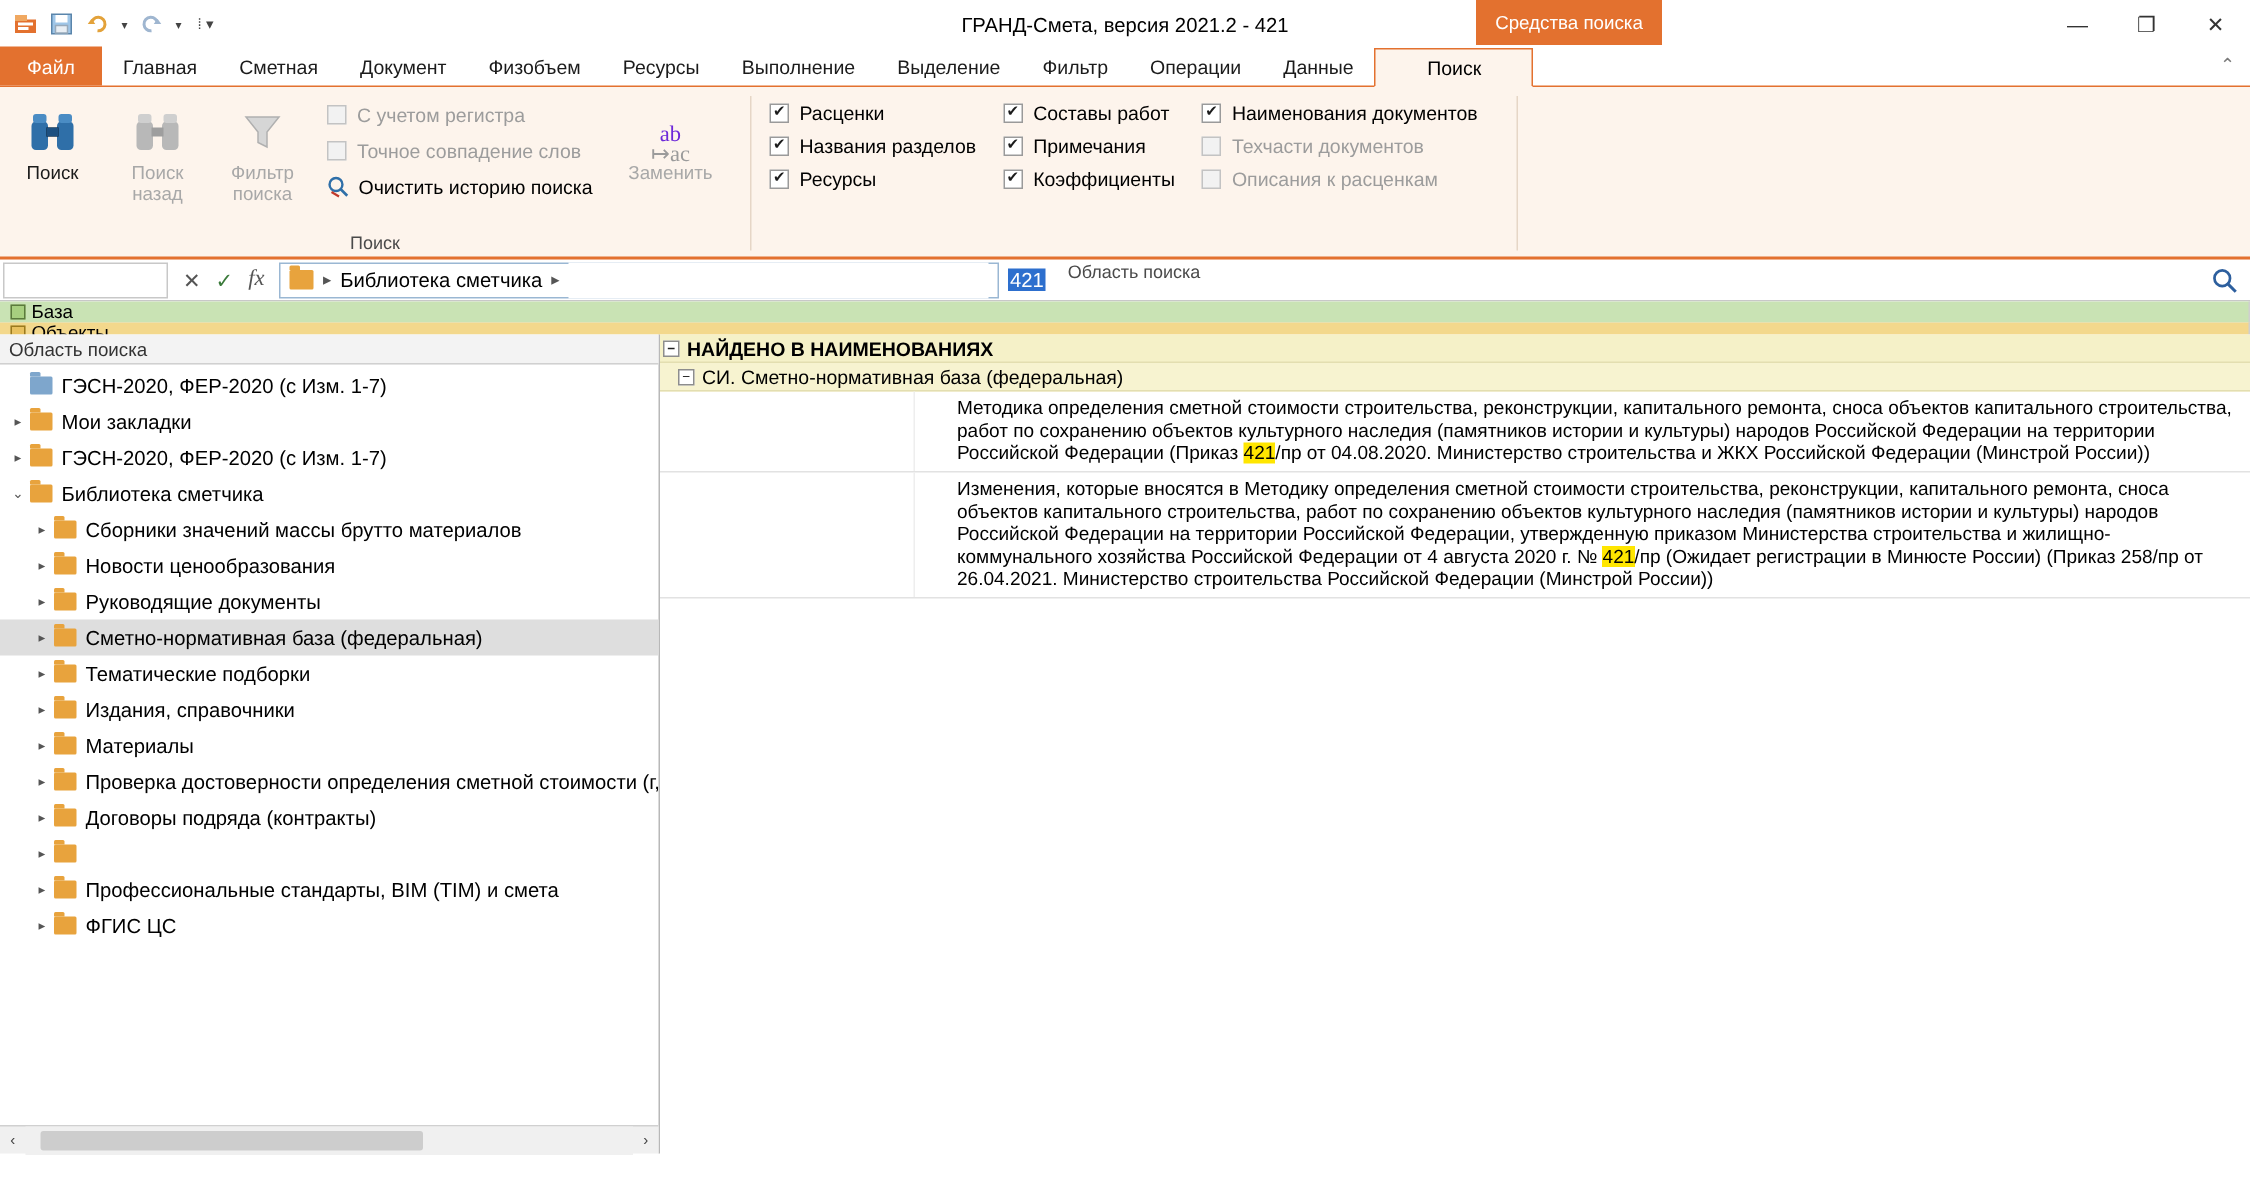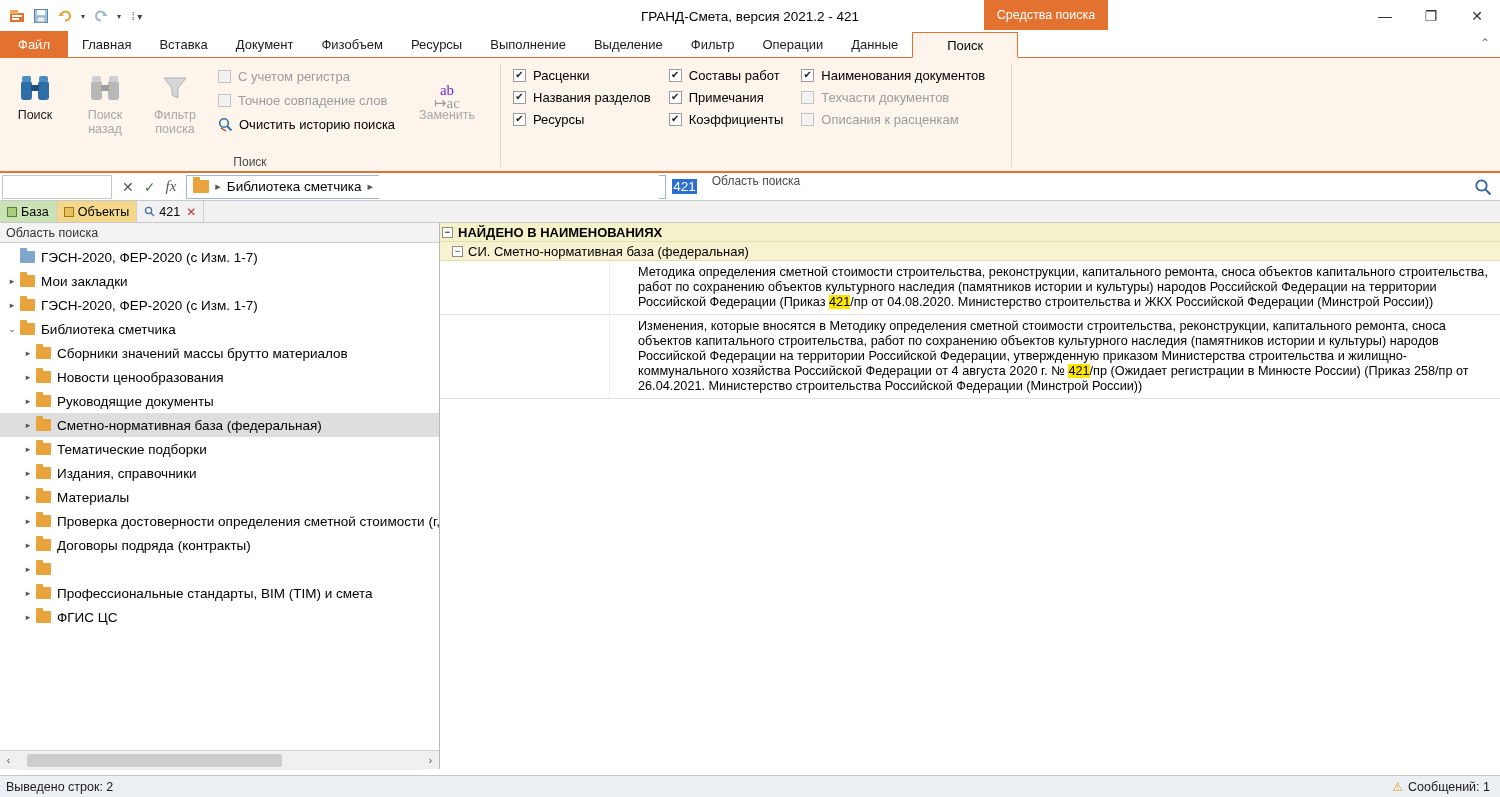--- a/index.html
+++ b/index.html
@@ -128,21 +128,21 @@
   .search-field {
     flex: 1; height: 24px; background: #fff; display: flex; align-items: center;
     padding: 0 6px; border-left: 1px dotted #b9b9b9;
   }
   .sel-text { background: #2d6fce; color: #fff; padding: 0 1px; font-size: 13.5px; }
   .ab-search-btn { width: 34px; display: flex; align-items: center; justify-content: center; color: #2d5f9e; }
 
   
   .doctabs {
     height: 22px; background: #f1f1f1; display: flex; align-items: stretch;
-    border-bottom: 1px solid #c8c8c8; font-size: 12.5px;
+    border-bottom: 1px solid #c8c8c8; font-size: 12.5px; flex-direction: column;
   }
   .dtab {
     display: flex; align-items: center; gap: 4px; padding: 0 7px;
     border-right: 1px solid #cfcfcf; background: #f1f1f1;
   }
   .dtab.green { background: #c9e3b4; }
   .dtab.yellow { background: #f3d88c; }
   .dtab .x { color: #b33; font-size: 12px; margin-left: 2px; }
   .mini-sq { width: 10px; height: 10px; border: 1px solid #5b7a3d; background: #a7cf7f; }
   .mini-sq.y { border-color: #9a7a20; background: #e8c15f; }
@@ -265,21 +265,21 @@
     <div class="win-buttons">
       <div class="win-btn">—</div>
       <div class="win-btn">❐</div>
       <div class="win-btn">✕</div>
     </div>
   </div>
 
   <div class="ribbon-tabs">
     <div class="tab file">Файл</div>
     <div class="tab">Главная</div>
-    <div class="tab">Вставка</div>
+    <div class="tab">Сметная</div>
     <div class="tab">Документ</div>
     <div class="tab">Физобъем</div>
     <div class="tab">Ресурсы</div>
     <div class="tab">Выполнение</div>
     <div class="tab">Выделение</div>
     <div class="tab">Фильтр</div>
     <div class="tab">Операции</div>
     <div class="tab">Данные</div>
     <div class="tab active-contextual">Поиск</div>
     <div class="ribbon-collapse">⌃</div>
@@ -594,21 +594,14 @@
           <div class="res-num"></div>
           <div class="res-text">
             <span>Изменения, которые вносятся в Методику определения сметной стоимости строительства, реконструкции, капитального ремонта, сноса объектов капитального строительства, работ по сохранению объектов культурного наследия (памятников истории и культуры) народов Российской Федерации на территории Российской Федерации, утвержденную приказом Министерства строительства и жилищно-коммунального хозяйства Российской Федерации от 4 августа 2020 г. № </span><span class="hl">421</span><span>/пр (Ожидает регистрации в Минюсте России) (Приказ 258/пр от 26.04.2021. Министерство строительства Российской Федерации (Минстрой России))</span>
           </div>
         </div>
 
       </div>
     </div>
   </div>
 
-  <div class="statusbar">
-    <div>Выведено строк: 2</div>
-    <div class="status-right">
-      <span class="warn-tri">⚠</span>
-      <span>Сообщений: 1</span>
-    </div>
-  </div>
 
 </div>
 
 </body></html>

